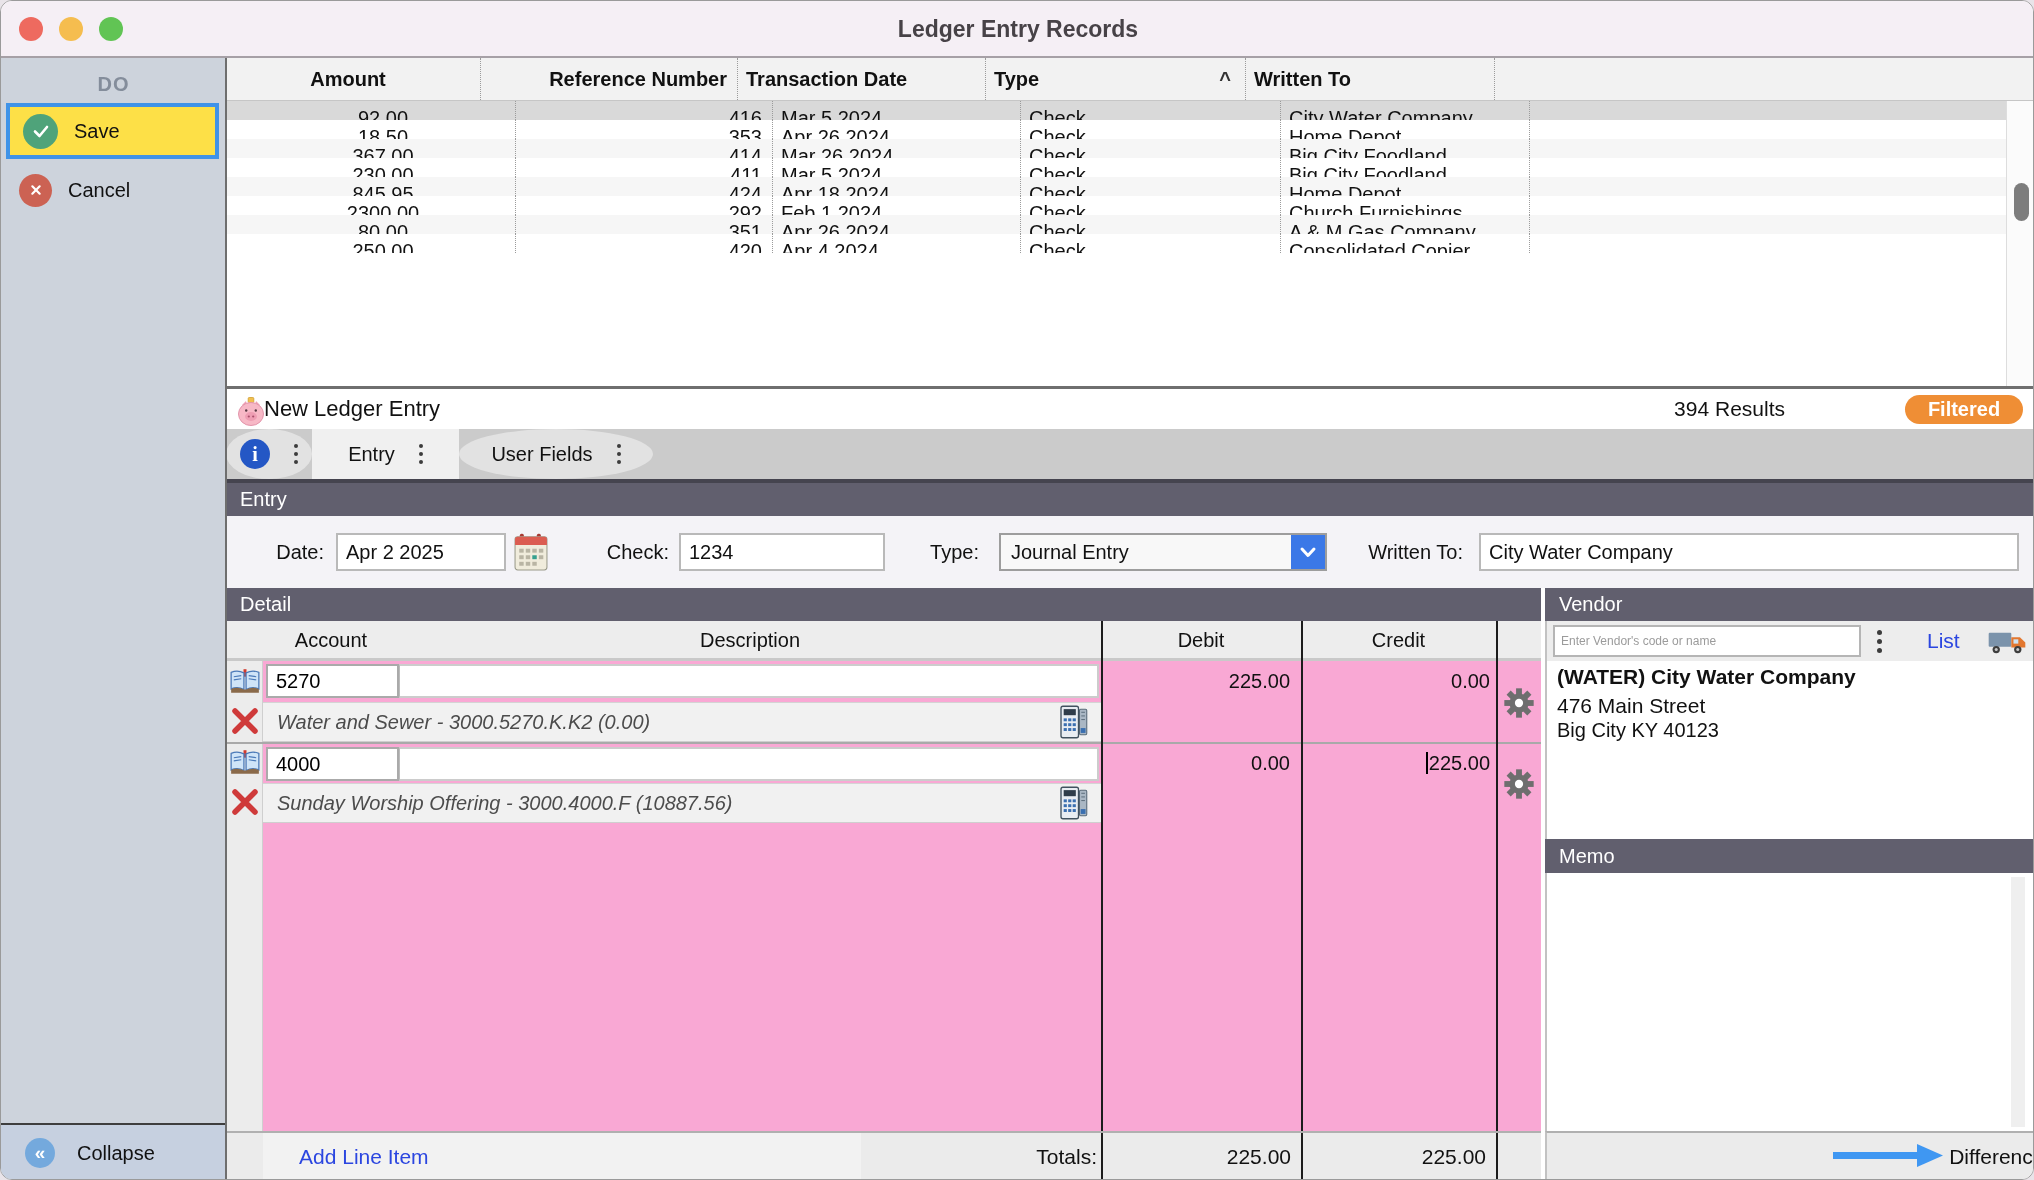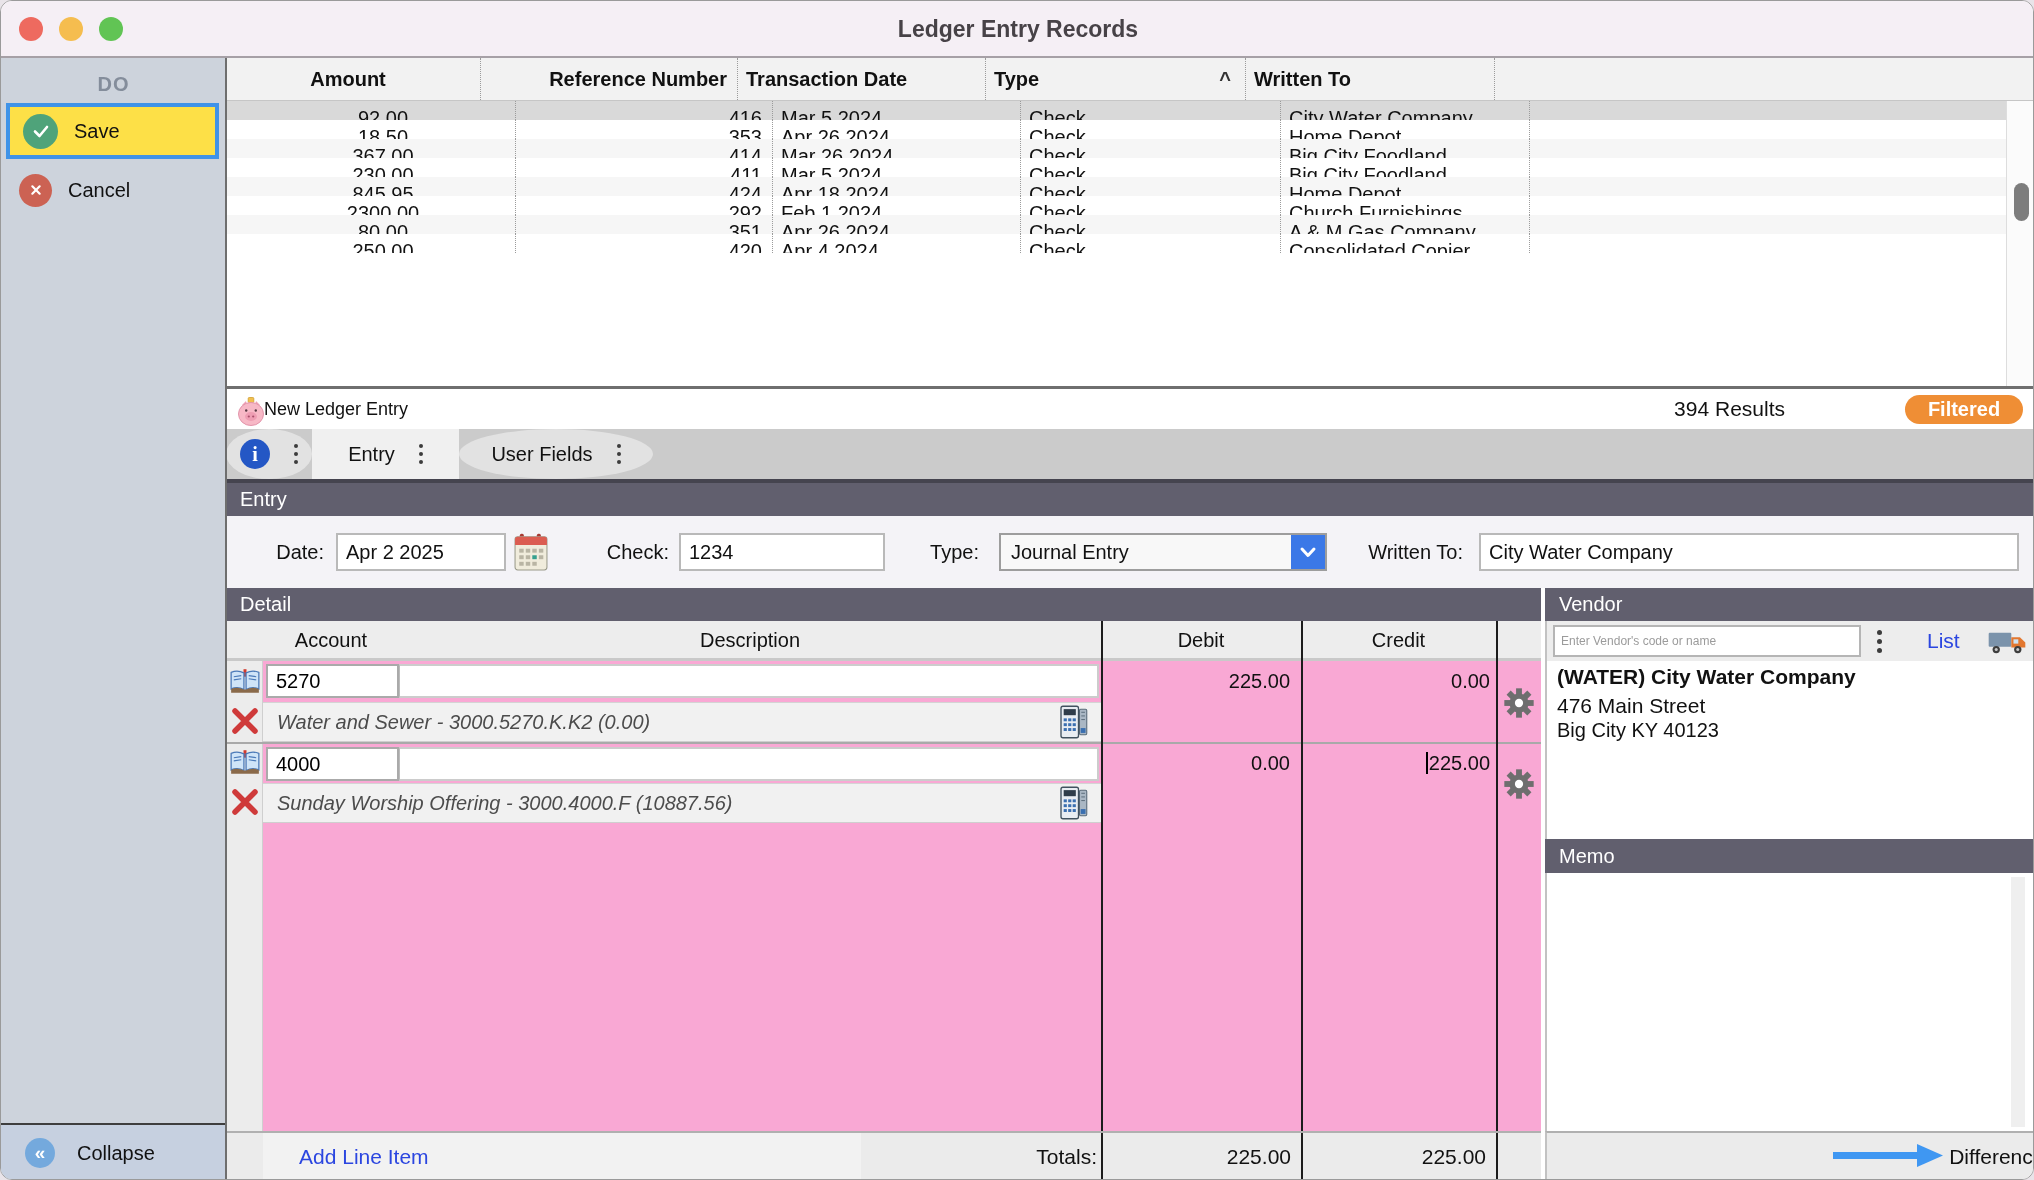--- a/index.html
+++ b/index.html
@@ -42,21 +42,21 @@
   .tc.c3{width:248px;padding-left:8px;}
   .tc.c4{width:260px;padding-left:8px;position:relative;}
   .tc.c5{width:249px;padding-left:8px;}
   .tc.c6{flex:1;border-right:none;}
   .sortmark{position:absolute;right:14px;top:0;font-size:20px;color:#333;font-weight:bold;}
   .vtrack{position:absolute;right:0;top:43px;width:29px;height:285px;background:#fbfbfb;border-left:1px solid #ddd;}
   .vthumb{position:absolute;left:7px;top:82px;width:15px;height:38px;border-radius:8px;background:#7d7d7d;}
   
   .secline{left:225px;top:385px;width:1809px;height:3px;background:#6f6f6f;}
   .resultsbar{left:225px;top:388px;width:1809px;height:40px;background:#fff;display:flex;align-items:center;}
-  .resultsbar .rtitle{font-size:18px;color:#111;margin-left:8px;}
+  .resultsbar .rtitle{font-size:22px;color:#111;margin-left:8px;}
   .results-count{position:absolute;right:250px;font-size:21px;}
   .filtered-badge{position:absolute;right:12px;width:118px;height:29px;border-radius:15px;background:#ef8e35;color:#fff;font-size:20px;font-weight:bold;text-align:center;line-height:29px;}
   
   .tabbar{left:225px;top:428px;width:1809px;height:50px;background:#cbcbcb;}
   .tabseg{position:absolute;top:0;height:50px;display:flex;align-items:center;justify-content:center;gap:24px;}
   .tabseg.light{background:#e2e2e2;}
   .tabseg.active{background:#f0f0f0;}
   .tablabel{font-size:20px;color:#111;}
   .info-circle{width:30px;height:30px;border-radius:50%;background:#2457c5;color:#fff;display:flex;align-items:center;justify-content:center;font-family:"Liberation Serif",serif;font-weight:bold;font-size:20px;}
   .vdots{display:flex;flex-direction:column;gap:4px;}

